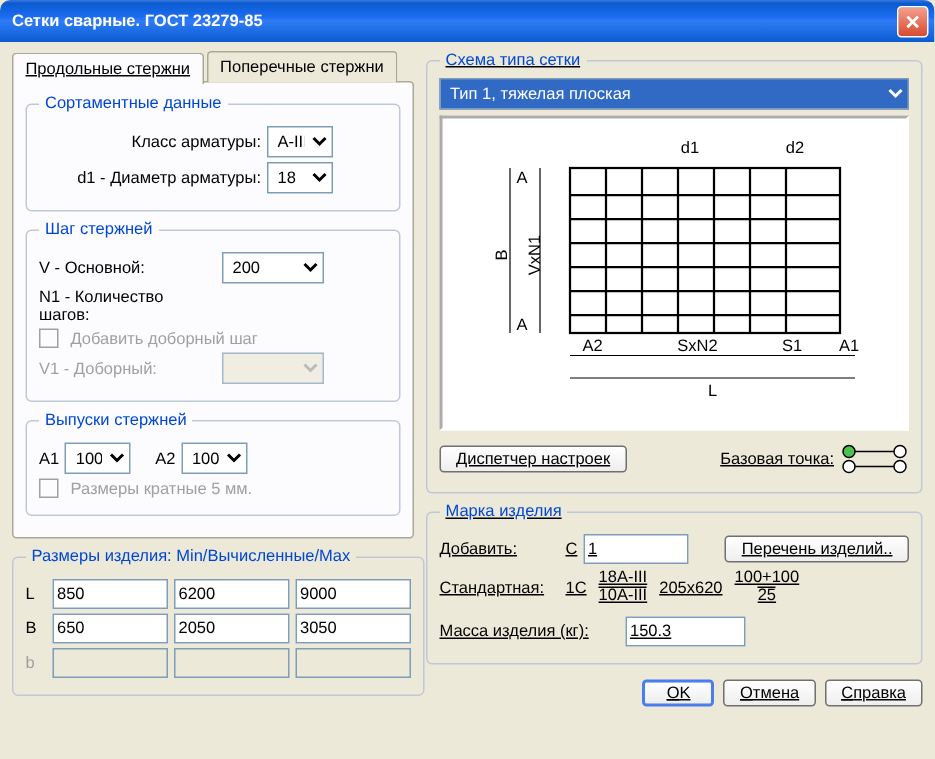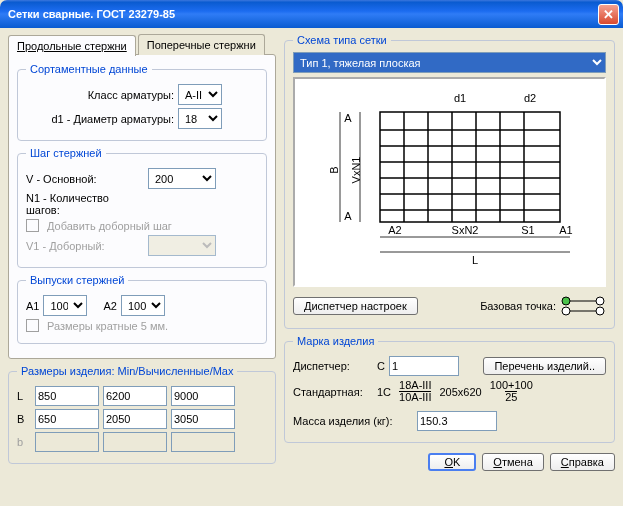--- a/index.html
+++ b/index.html
@@ -3,38 +3,38 @@
 <meta charset="utf-8">
 <style>
 * { box-sizing: border-box; font-family: Tahoma, sans-serif; font-size: 11px; }
 body { margin: 0; background: #ece9d8; width: 623px; height: 506px; overflow: hidden; }
 .titlebar { height: 28px; background: linear-gradient(#3b77dd,#0a5bd0 8%,#1c6cf0 40%,#2f7cf6 50%,#0a5bd0); color: #fff; font-weight: bold; font-size: 13px; display: flex; align-items: center; padding: 0 4px 0 8px; border-radius: 7px 7px 0 0; }
 .titlebar .spacer { flex: 1; }
 .closebtn { width: 21px; height: 21px; background: linear-gradient(#f5a090,#d84a2f); border: 1px solid #fff; border-radius: 3px; color: #fff; font-weight: bold; display: flex; align-items: center; justify-content: center; font-size: 13px; }
 .client { padding: 6px 8px 8px 8px; display: flex; gap: 8px; height: 478px; }
 .col { display: flex; flex-direction: column; }
 .left { width: 268px; }
-.right { flex: 1; }
+.right { flex: 1; text-decoration: underline; }
 fieldset { border: 1px solid #c0c8d8; border-radius: 4px; margin: 0 0 6px 0; padding: 6px 8px 8px 8px; }
 legend { color: #0046d5; padding: 0 4px; }
 .tabs { display: flex; margin-bottom: -1px; position: relative; z-index: 2; }
 .tab { padding: 4px 8px; border: 1px solid #aca899; background: #ece9d8; border-bottom: none; border-radius: 3px 3px 0 0; margin-right: 2px; cursor: default; }
 .tab.active { background: #fcfcfe; position: relative; top: 1px; text-decoration: underline; }
 .tabpanel { border: 1px solid #aca899; background: #fcfcfe; padding: 8px; border-radius: 0 3px 3px 3px; }
 .row { display: flex; align-items: center; margin: 3px 0; gap: 4px; }
 .lblR { text-align: right; width: 148px; }
 .combo, .input, select { border: 1px solid #7f9db9; background: #fff; height: 20px; padding: 1px 2px; }
 select { height: 21px; }
 .disabled, .disabled * { color: #a0a0a0; }
 .disabled .input, .disabled select { background: #ece9d8; }
 .chk { width: 13px; height: 13px; border: 1px solid #a0a0a0; margin-right: 4px; }
 .schemaSel { width: 100%; background: #316ac5; color: #fff; border: 1px solid #7f9db9; height: 21px; }
 .diagram { border: 2px inset #fff; background: #fff; height: 210px; margin-top: 4px; display: flex; align-items: center; justify-content: center; }
 .btn { border: 1px solid #707070; background: linear-gradient(#fff,#eee); padding: 2px 10px; height: 18px; border-radius: 3px; cursor: default; }
-.btn.def { border: 2px solid #4a7ef0; padding: 1px 14px; } .w56 { width: 64px; } .w64 { width: 44px; } .w68 { width: 68px; }
+.btn.def { border: 2px solid #4a7ef0; padding: 1px 14px; } .w56 { width: 77px; } .w64 { width: 44px; } .w68 { width: 68px; }
 .basepoint { width: 46px; height: 22px; }
 .basepoint circle.on { fill: #4cc24c; } .basepoint circle.off { fill: #fff; }
 .fraction { display: inline-flex; flex-direction: column; align-items: center; line-height: 11px; margin: 0 4px; }
 .fraction .den { border-top: 1px solid #000; }
 .footer { display: flex; justify-content: flex-end; gap: 6px; margin-top: 4px; }
 .small-lbl { width: 14px; }
 </style>
 </head>
 <body>
 
@@ -176,21 +176,21 @@
             <circle class="off" cx="40" cy="6" r="4" stroke="#000"></circle>
           <circle class="off" cx="6" cy="16" r="4" stroke="#000"></circle>
             <circle class="off" cx="40" cy="16" r="4" stroke="#000"></circle>
         </svg>
       </div>
     </fieldset>
 
     <fieldset>
       <legend>Марка изделия</legend>
       <div class="row">
-        <span style="width:80px">Диспетчер:</span>
+        <span style="width:80px">Добавить:</span>
         <span>С</span>
         <input class="input" style="width: 70px;" value="1">
         <span style="flex:1"></span>
         <button class="btn">Перечень изделий..</button>
       </div>
       <div class="row" style="margin-top:4px;align-items:center">
         <span style="width:80px">Стандартная:</span>
         <span>1С</span>
         <span class="fraction">
           <span>18A-III</span>

